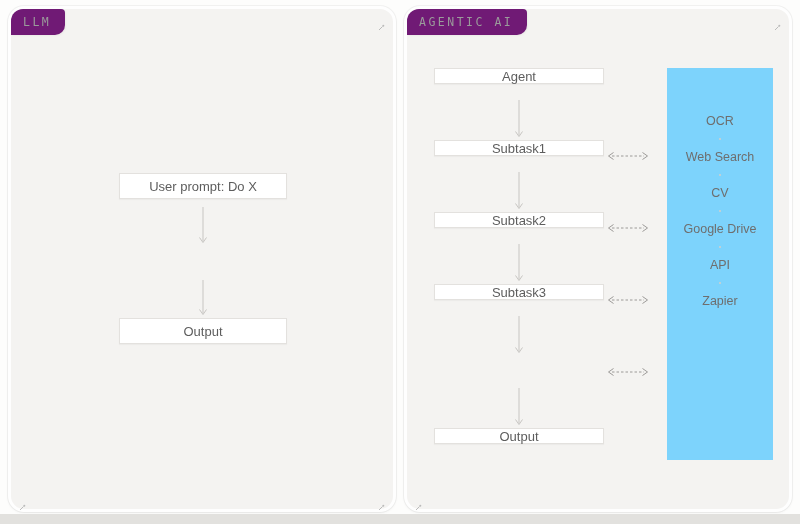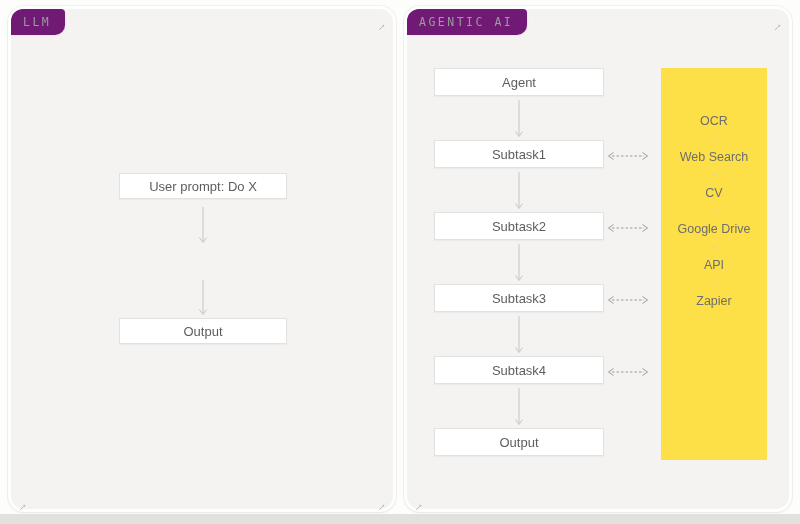--- a/index.html
+++ b/index.html
@@ -38,26 +38,26 @@
   .node {
     position:absolute;
     background:#ffffff;
     border:1px solid #e3e1de;
     box-shadow:0 1px 1px rgba(0,0,0,0.03);
     display:flex; align-items:center; justify-content:center;
     font-size:13px; color:#5d5d5d;
     box-sizing:border-box;
   }
   .node-left  { left:108px; width:168px; height:26px; }
-  .node-right { left:27px;  width:170px; height:28px; }
+  .node-right { left:27px;  width:170px; height:16px; }
   .arrow-down { position:absolute; }
   .arrow-bidi { position:absolute; }
   .tools-tray {
-    position:absolute; left:254px; top:59px; width:106px; height:392px;
-    background:#fde047;
+    position:absolute; left:260px; top:59px; width:106px; height:392px;
+    background:#7dd3fc;
     padding-top:35px; box-sizing:border-box;
   }
   .tool-item {
     position:relative; height:36px;
     display:flex; align-items:center; justify-content:center;
     font-size:12.5px; color:#6e6e6e; white-space:nowrap;
   }
   .tool-item:not(:first-child)::before {
     content:""; position:absolute; top:-1px; left:50%; margin-left:-1px;
     width:2px; height:2px; border-radius:50%; background:#d2d0cd;
@@ -145,21 +145,20 @@
     <path d="M2.5 31.5 L6 36.5 L9.5 31.5" fill="none" stroke="#c7c5c2" stroke-width="1"></path>
   </svg>
 
   <div class="node node-right" style="top:275px">Subtask3</div>
 
   <svg class="arrow-down" style="left:106px; top:307px" width="12" height="40">
     <line x1="6" y1="0" x2="6" y2="35" stroke="#c7c5c2" stroke-width="1"></line>
     <path d="M2.5 31.5 L6 36.5 L9.5 31.5" fill="none" stroke="#c7c5c2" stroke-width="1"></path>
   </svg>
 
-  <div class="node node-right" style="top:347px">Subtask4</div>
 
   <svg class="arrow-down" style="left:106px; top:379px" width="12" height="40">
     <line x1="6" y1="0" x2="6" y2="35" stroke="#c7c5c2" stroke-width="1"></line>
     <path d="M2.5 31.5 L6 36.5 L9.5 31.5" fill="none" stroke="#c7c5c2" stroke-width="1"></path>
   </svg>
 
   <div class="node node-right" style="top:419px">Output</div>
 
   <svg class="arrow-bidi" style="left:199px; top:141px" width="44" height="12">
     <line x1="6" y1="6" x2="38" y2="6" stroke="#9c9a98" stroke-width="1" stroke-dasharray="2.5 2"></line>

